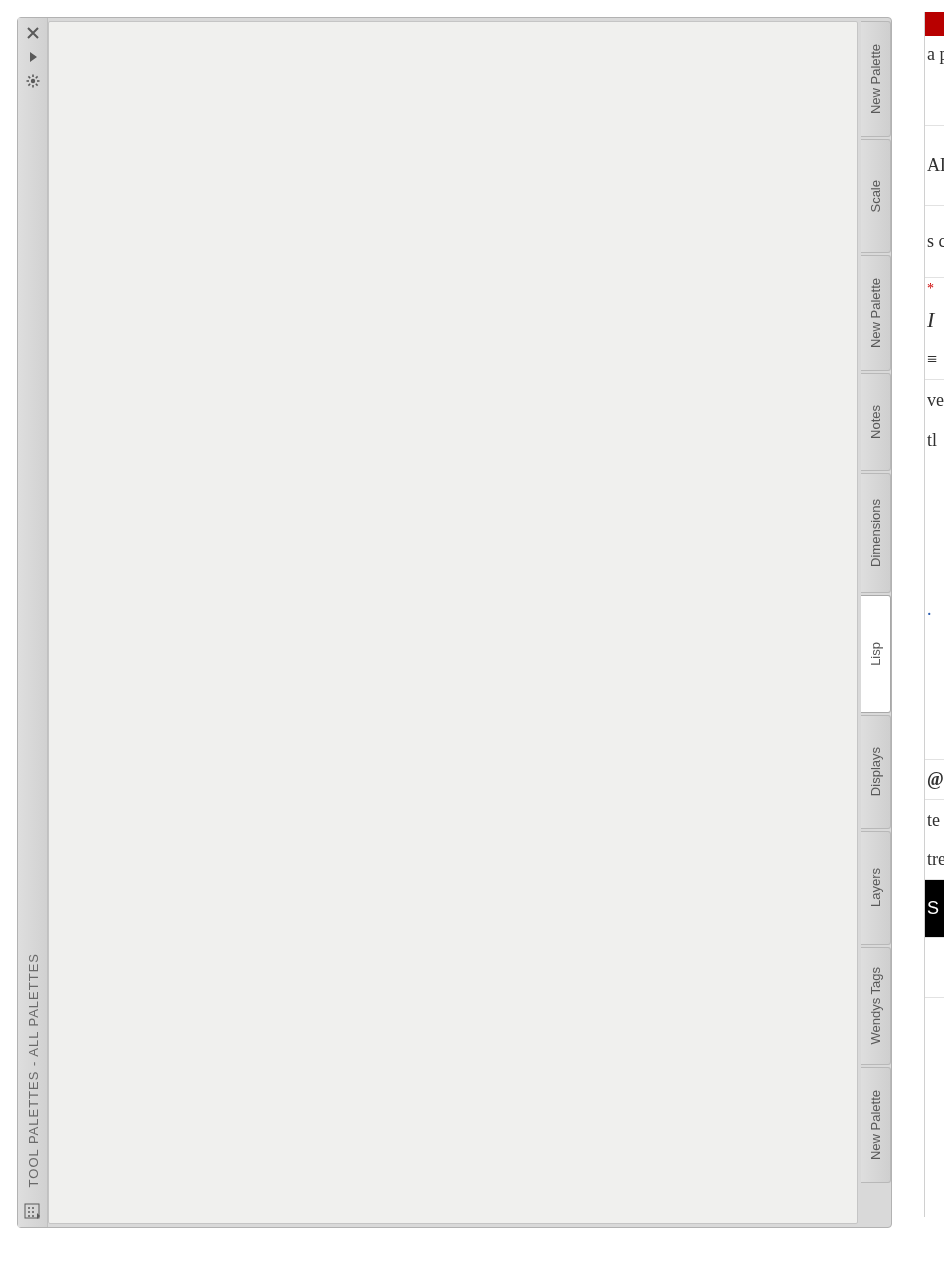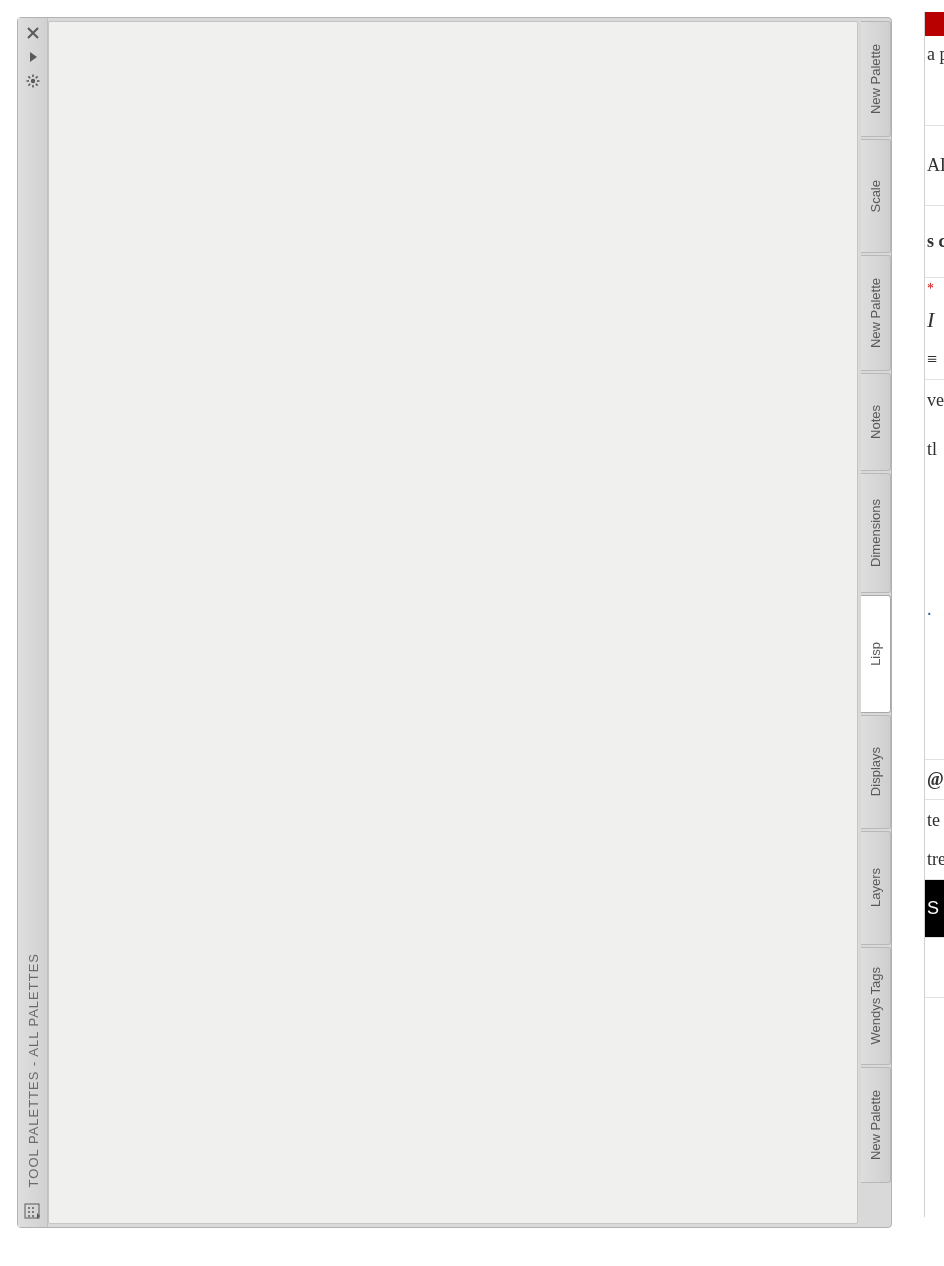--- a/index.html
+++ b/index.html
@@ -148,36 +148,36 @@
 <body>
 
 <div class="right-strip">
   <div class="row redblock"></div>
   <div class="row tall">
       <span>a p</span>
     </div>
   <div class="row" style="height:80px;">
       <span>AD</span>
     </div>
-  <div class="row" style="height:72px;font-weight:bold;">
+  <div class="row" style="height:72px;">
       <span>s c</span>
     </div>
   <div class="row red-star">
       <span>*</span>
     </div>
   <div class="row italic short noborder">
       <span>I</span>
     </div>
   <div class="row short">
       <span>≡</span>
     </div>
   <div class="row noborder" style="height:40px;">
       <span>ve</span>
     </div>
-  <div class="row noborder" style="height:40px;align-items:flex-end;">
+  <div class="row noborder" style="height:40px;">
       <span>tl</span>
     </div>
   <div class="row" style="height:300px; color:#2a5db0;">
       <span>.</span>
     </div>
   <div class="row at short">
       <span>@</span>
     </div>
   <div class="row noborder short">
       <span>te</span>

